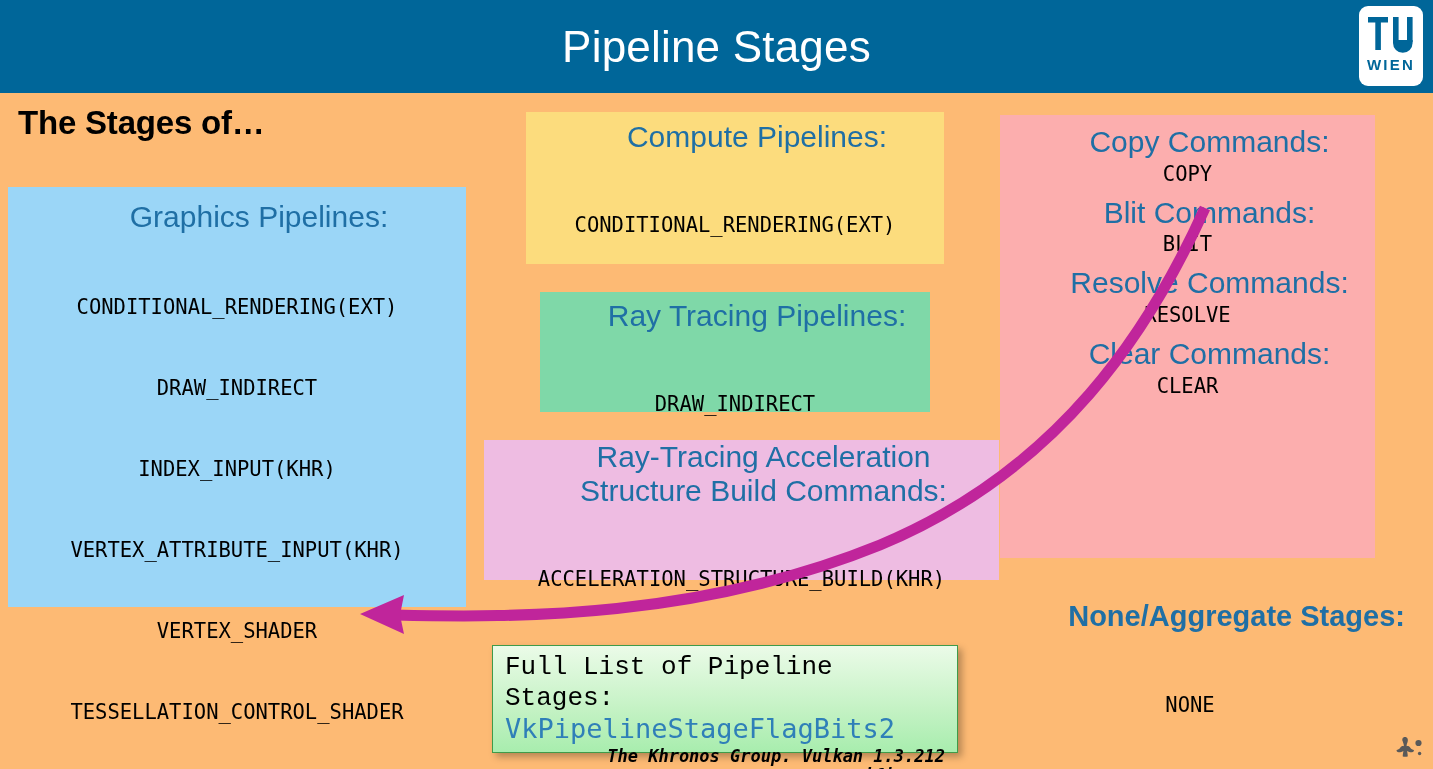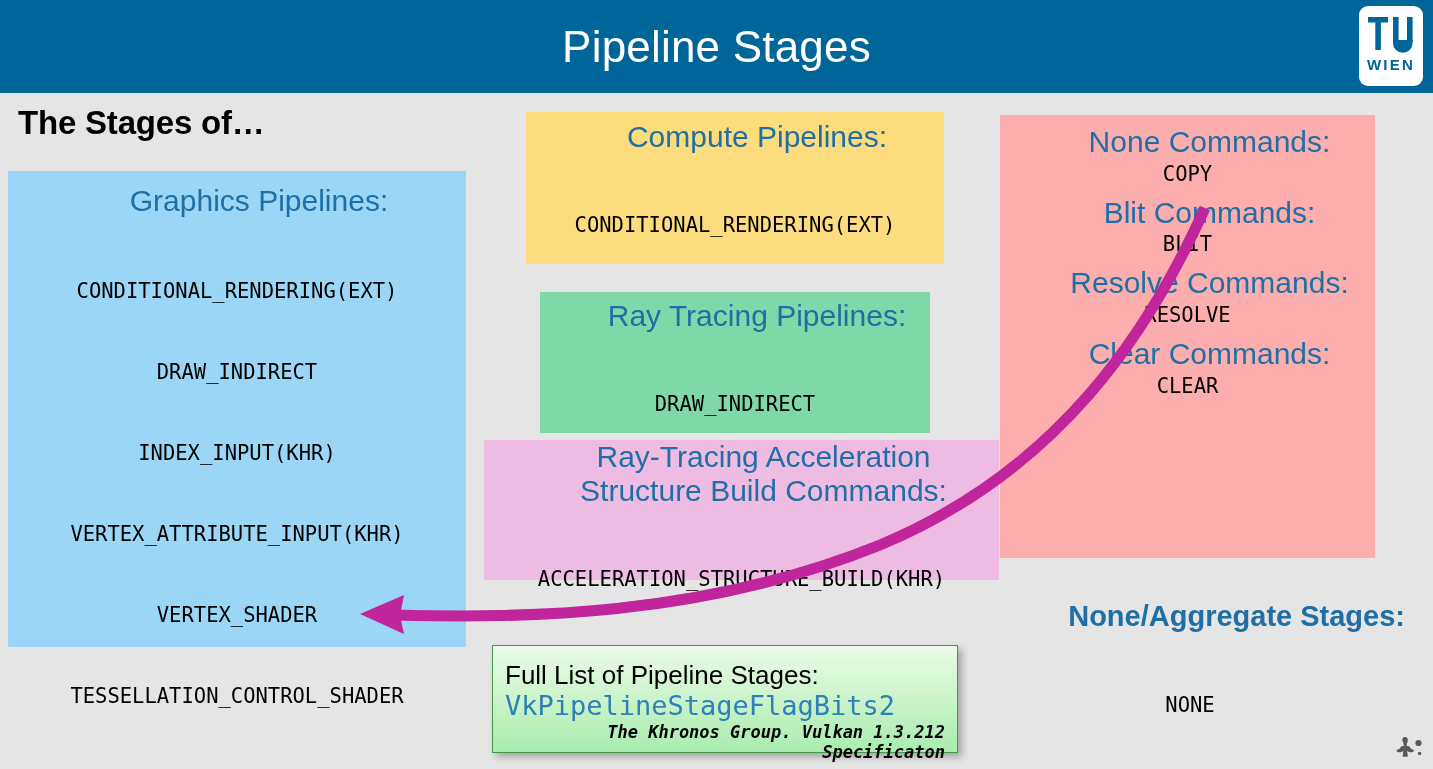--- a/index.html
+++ b/index.html
@@ -11,21 +11,21 @@
     height: 769px;
     background: #ffffff;
     font-family: "Liberation Sans", sans-serif;
     overflow: hidden;
     position: relative;
   }
   #slide {
     position: relative;
     width: 1433px;
     height: 769px;
-    background: #e5e5e5;
+    background: #fdba74;
     overflow: hidden;
   }
 
   
   #header {
     position: absolute;
     left: 0; top: 0;
     width: 1433px;
     height: 93px;
     background: #006699;
@@ -84,23 +84,23 @@
     font-size: 33px;
     font-weight: bold;
     color: #000000;
     font-family: "Liberation Sans", sans-serif;
     letter-spacing: -0.2px;
   }
 
   
   #graphics-box {
     left: 8px;
-    top: 171px;
+    top: 187px;
     width: 458px;
-    height: 476px;
+    height: 420px;
     background: #9BD6F7;
   }
   #graphics-box .box-title {
     font-size: 30px;
     margin-top: 13px;
   }
   #graphics-box .mono-list {
     font-size: 20.5px;
     margin-top: 6px;
   }
@@ -120,21 +120,21 @@
   #compute-box .mono-list {
     font-size: 20.5px;
     margin-top: 4px;
   }
 
   
   #raytracing-box {
     left: 540px;
     top: 292px;
     width: 390px;
-    height: 141px;
+    height: 120px;
     background: #7FD8A8;
   }
   #raytracing-box .box-title {
     font-size: 30px;
     margin-top: 7px;
   }
   #raytracing-box .mono-list {
     font-size: 20.5px;
     margin-top: 4px;
   }
@@ -199,23 +199,23 @@
     height: 108px;
     background: linear-gradient(180deg, #EBFBE8 0%, #C4F2C4 60%, #A8EDAE 100%);
     border: 1px solid #3F9B4A;
     box-shadow: 4px 4px 7px rgba(0,0,0,0.28);
     text-align: left;
     padding: 4px 12px 0 12px;
   }
   #fulllist-title {
     font-size: 26px;
     color: #000000;
-    font-family: Liberation Sans, sans-serif;
+    font-family: Liberation Mono, monospace;
     line-height: 1.2;
-    margin-top: 10px;
+    margin-top: 2px;
   }
   #fulllist-code {
     font-family: "DejaVu Sans Mono", "Liberation Mono", monospace;
     font-size: 27px;
     color: #2F7FB8;
     line-height: 1.12;
     margin-top: 0px;
   }
   #fulllist-src {
     font-family: "DejaVu Sans Mono", "Liberation Mono", monospace;
@@ -306,21 +306,21 @@
   <div id="rtas-box" class="box">
     <div class="box-title">Ray-Tracing Acceleration</div>
     <div class="box-title">Structure Build Commands:</div>
     <div class="mono-list">
       <div>ACCELERATION_STRUCTURE_BUILD(KHR)</div>
     </div>
   </div>
 
   <div id="transfer-box" class="box">
     <div class="group first">
-      <div class="box-title">None Commands:</div>
+      <div class="box-title">Copy Commands:</div>
       <div class="mono-list">COPY</div>
     </div>
     <div class="group">
       <div class="box-title">Blit Commands:</div>
       <div class="mono-list">BLIT</div>
     </div>
     <div class="group">
       <div class="box-title">Resolve Commands:</div>
       <div class="mono-list">RESOLVE</div>
     </div>

